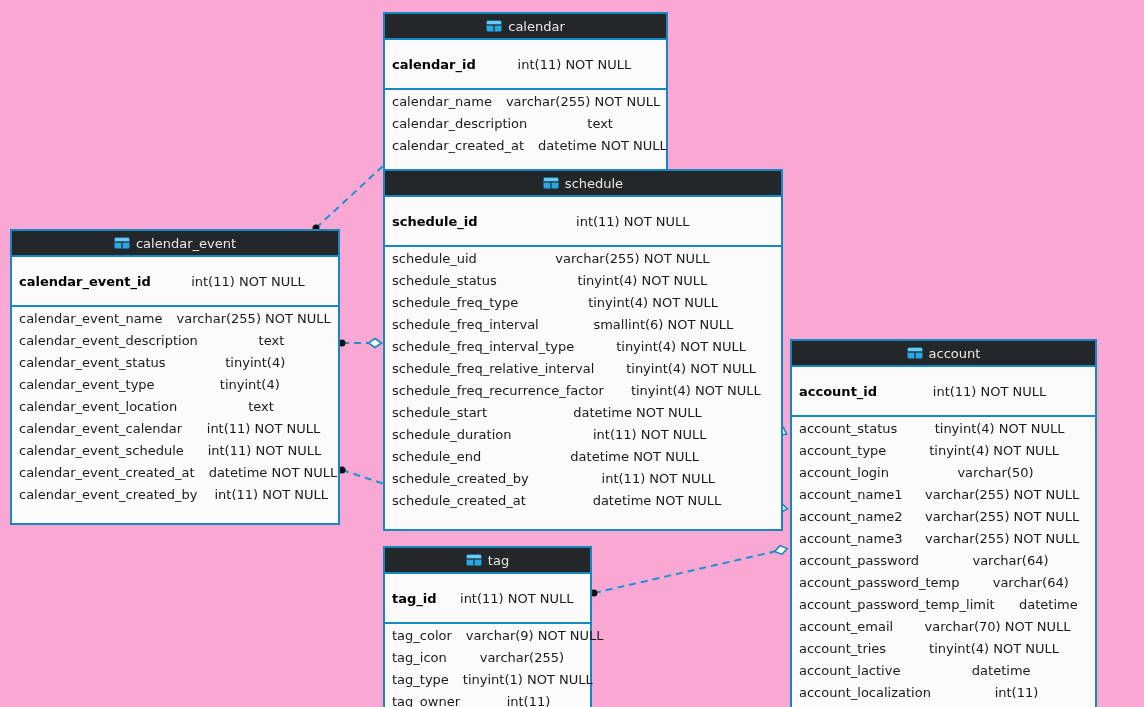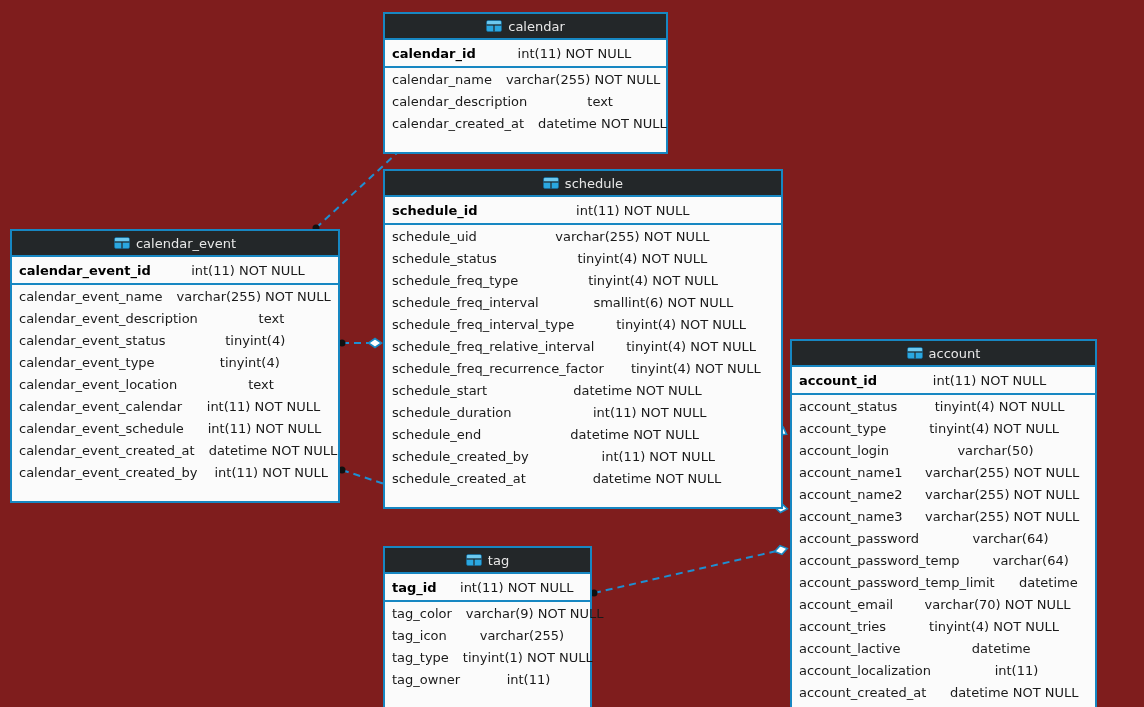--- a/index.html
+++ b/index.html
@@ -1,20 +1,20 @@
 <!DOCTYPE html>
 <html><head>
 <meta charset="utf-8">
 <style>
   html, body { margin: 0; padding: 0; background: #ffffff; }
   #canvas {
     position: relative;
     width: 1144px;
     height: 707px;
-    background: #7f1d1d;
+    background: #f9a8d4;
     overflow: hidden;
     font-family: "DejaVu Sans", "Liberation Sans", sans-serif;
     font-size: 13px;
     color: #1a1a1a;
   }
   #wires { position: absolute; left: 0; top: 0; width: 1144px; height: 707px; }
   .db-table {
     position: absolute;
     background: #fbfbfb;
     border: 2px solid #1787c2;
@@ -30,21 +30,21 @@
     justify-content: center;
     gap: 6px;
     font-size: 13px;
   }
   .pk-row {
     height: 26px;
     border-bottom: 2px solid #1787c2;
     display: flex;
     align-items: center;
     justify-content: space-between;
-    padding: 0 7px;
+    padding: 11px 7px;
     background: #fbfbfb;
   }
   .pk-row .col-name { font-weight: bold; color: #000; }
   .col-row {
     height: 22px;
     display: flex;
     align-items: center;
     justify-content: space-between;
     padding: 0 7px;
     background: #fbfbfb;

